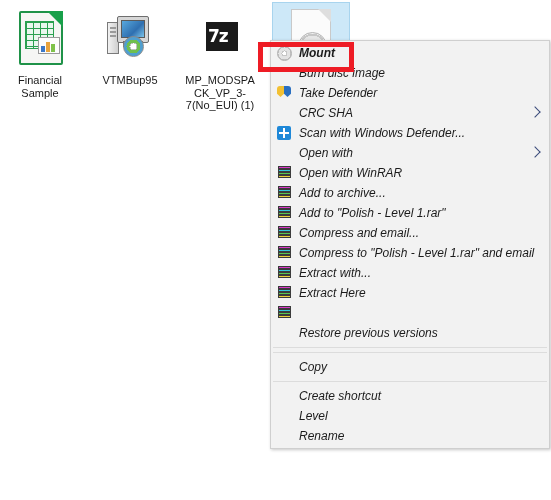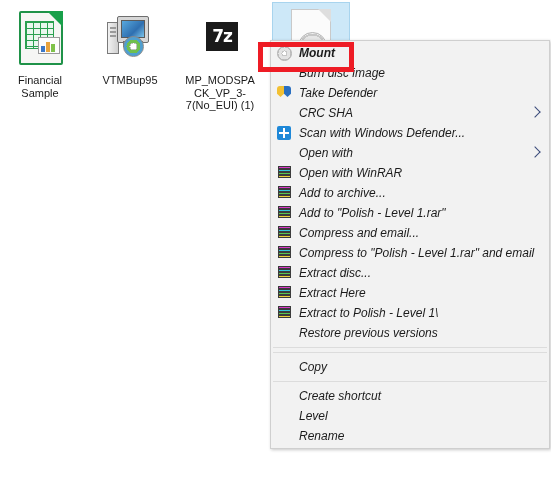--- a/index.html
+++ b/index.html
@@ -125,21 +125,21 @@
   .sz-mark {
     position: absolute; left: 12px; top: 12px;
     width: 28px; height: 25px;
     background: #1a1a1a;
     border: 2px solid #1a1a1a;
     color: #ffffff;
     font-family: "DejaVu Sans", sans-serif;
     font-weight: bold;
     font-size: 17px;
     line-height: 25px;
-    text-align: center;
+    text-align: left;
     letter-spacing: -1px;
   }
 
   
   .iso-page {
     position: absolute; left: 16px; top: 1px;
     width: 38px; height: 50px;
     background: #fbfbfb;
     border: 1px solid #c9c9c9;
   }
@@ -370,37 +370,37 @@
             <span class="rr4"></span>
           </span>
         </span><span class="mlabel">Compress to "Polish - Level 1.rar" and email</span></div>
       <div class="mi"><span class="mi-icon">
           <span class="ic-rar">
             <span class="rr1"></span>
             <span class="rr2"></span>
             <span class="rr3"></span>
             <span class="rr4"></span>
           </span>
-        </span><span class="mlabel">Extract disc...</span></div>
+        </span><span class="mlabel">Extract with...</span></div>
       <div class="mi"><span class="mi-icon">
           <span class="ic-rar">
             <span class="rr1"></span>
             <span class="rr2"></span>
             <span class="rr3"></span>
             <span class="rr4"></span>
           </span>
         </span><span class="mlabel">Extract Here</span></div>
       <div class="mi"><span class="mi-icon">
           <span class="ic-rar">
             <span class="rr1"></span>
             <span class="rr2"></span>
             <span class="rr3"></span>
             <span class="rr4"></span>
           </span>
-        </span><span class="mlabel">Extract to Polish - Level 1\</span></div>
+        </span></div>
       <div class="mi"><span class="mlabel">Restore previous versions</span></div>
       <div class="sep"></div>
       <div class="sep"></div>
       <div class="mi"><span class="mlabel">Copy</span></div>
       <div class="sep"></div>
       <div class="mi"><span class="mlabel">Create shortcut</span></div>
       <div class="mi"><span class="mlabel">Level</span></div>
       <div class="mi"><span class="mlabel">Rename</span></div>
     </div>
 

